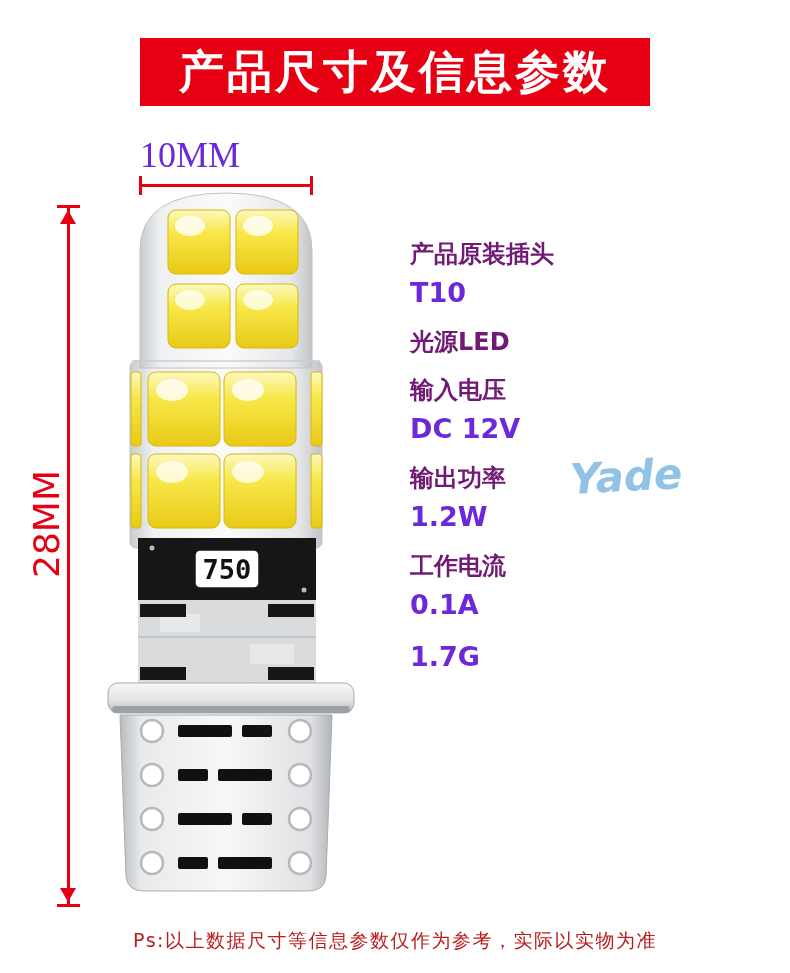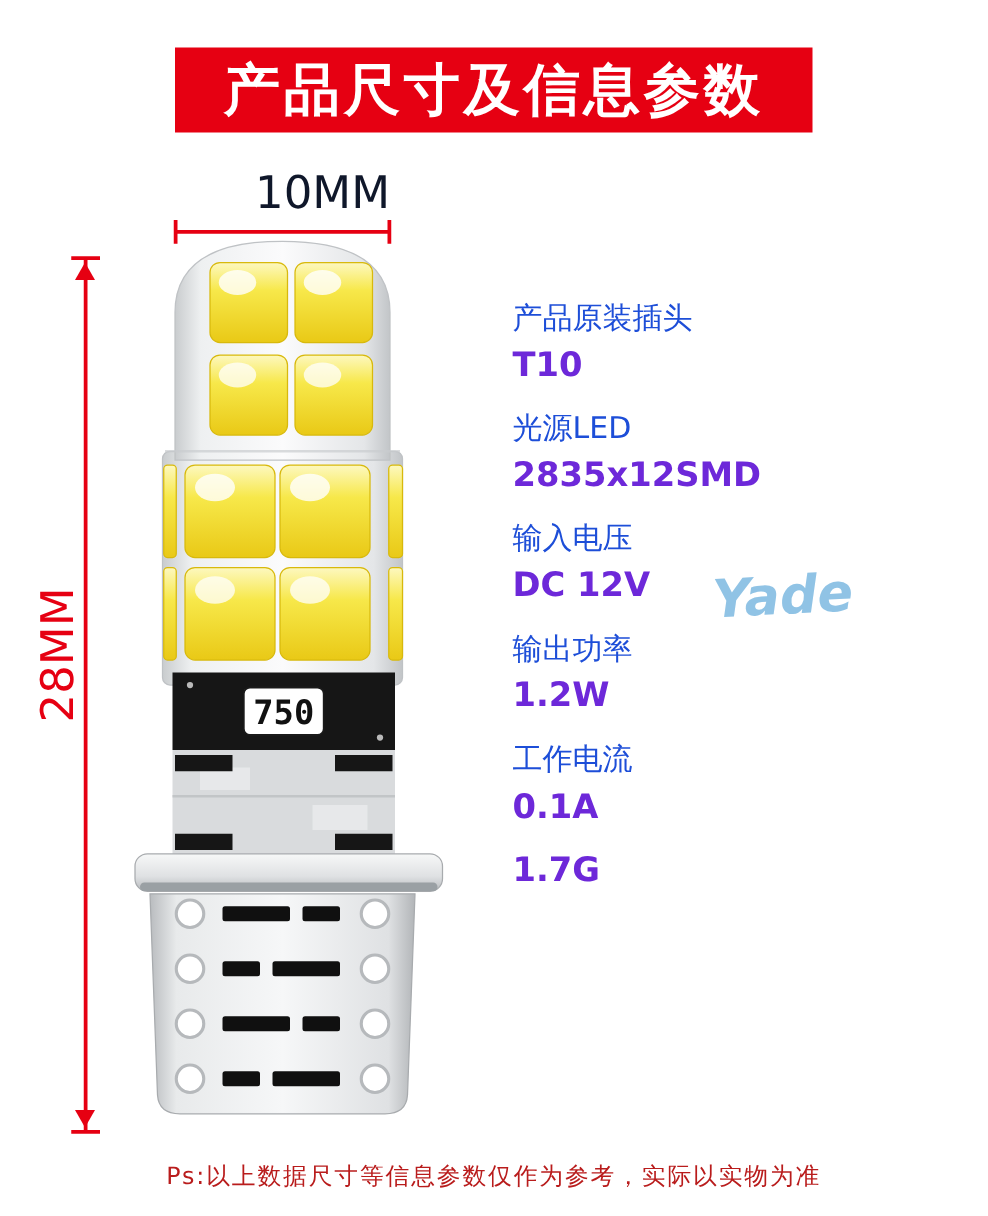--- a/index.html
+++ b/index.html
@@ -5,22 +5,22 @@
   html,body{margin:0;padding:0;background:#ffffff;}
   body{font-family:"DejaVu Sans","Liberation Sans",sans-serif;}
   .canvas{position:relative;width:790px;height:973px;background:#ffffff;overflow:hidden;}
 
   
   .banner{position:absolute;left:140px;top:38px;width:510px;height:68px;background:#e60012;
           display:flex;align-items:center;justify-content:center;}
   .banner .title{color:#ffffff;font-size:45px;font-weight:700;letter-spacing:3px;white-space:nowrap;}
 
   
-  .dim-width-label{position:absolute;left:140px;top:134px;width:172px;text-align:right;
-                   color:#0f172a;font-size:36px;font-weight:400;}
+  .dim-width-label{position:absolute;left:140px;top:134px;width:172px;text-align:left;
+                   color:#6d28d9;font-size:36px;font-weight:400;font-family:Liberation Serif, serif;}
   .dim-width-line{position:absolute;left:140px;top:184px;width:172px;height:3px;background:#e60012;}
   .dim-width-line::before,.dim-width-line::after{content:"";position:absolute;top:-8px;width:3px;height:19px;background:#e60012;}
   .dim-width-line::before{left:-1px;}
   .dim-width-line::after{right:-1px;}
 
   .dim-height-line{position:absolute;left:67px;top:207px;width:3px;height:698px;background:#e60012;}
   .dim-height-line::before,.dim-height-line::after{content:"";position:absolute;left:-10px;width:23px;height:3px;background:#e60012;}
   .dim-height-line::before{top:-2px;}
   .dim-height-line::after{bottom:-2px;}
   .arrow-up{position:absolute;left:60px;top:210px;width:0;height:0;
@@ -34,21 +34,21 @@
   
   .bulb-wrap{position:absolute;left:100px;top:184px;width:260px;height:715px;}
 
   
   .watermark{position:absolute;left:570px;top:452px;font-size:42px;font-style:italic;font-weight:700;
              color:rgba(125,185,225,0.85);transform:rotate(-3deg);white-space:nowrap;}
 
   
   .specs{position:absolute;left:410px;top:240px;width:345px;}
   .spec-item{margin-bottom:19px;}
-  .spec-label{font-size:24px;font-weight:400;color:#1d4ed8;line-height:1.2;}
+  .spec-label{font-size:24px;font-weight:700;color:#701a75;line-height:1.2;}
   .spec-value{font-size:27px;font-weight:600;color:#6d28d9;margin-top:8px;line-height:1.2;}
 
   
   .footer{position:absolute;left:0;top:928px;width:100%;text-align:center;
           font-size:19px;color:#b91c1c;letter-spacing:1.5px;}
 </style>
 </head>
 <body>
 
 <div class="canvas">
@@ -177,21 +177,20 @@
 
   <div class="watermark">Yade</div>
 
   <div class="specs">
     <div class="spec-item">
       <div class="spec-label">产品原装插头</div>
       <div class="spec-value">T10</div>
     </div>
     <div class="spec-item">
       <div class="spec-label">光源LED</div>
-      <div class="spec-value">2835x12SMD</div>
     </div>
     <div class="spec-item">
       <div class="spec-label">输入电压</div>
       <div class="spec-value">DC 12V</div>
     </div>
     <div class="spec-item">
       <div class="spec-label">输出功率</div>
       <div class="spec-value">1.2W</div>
     </div>
     <div class="spec-item">

